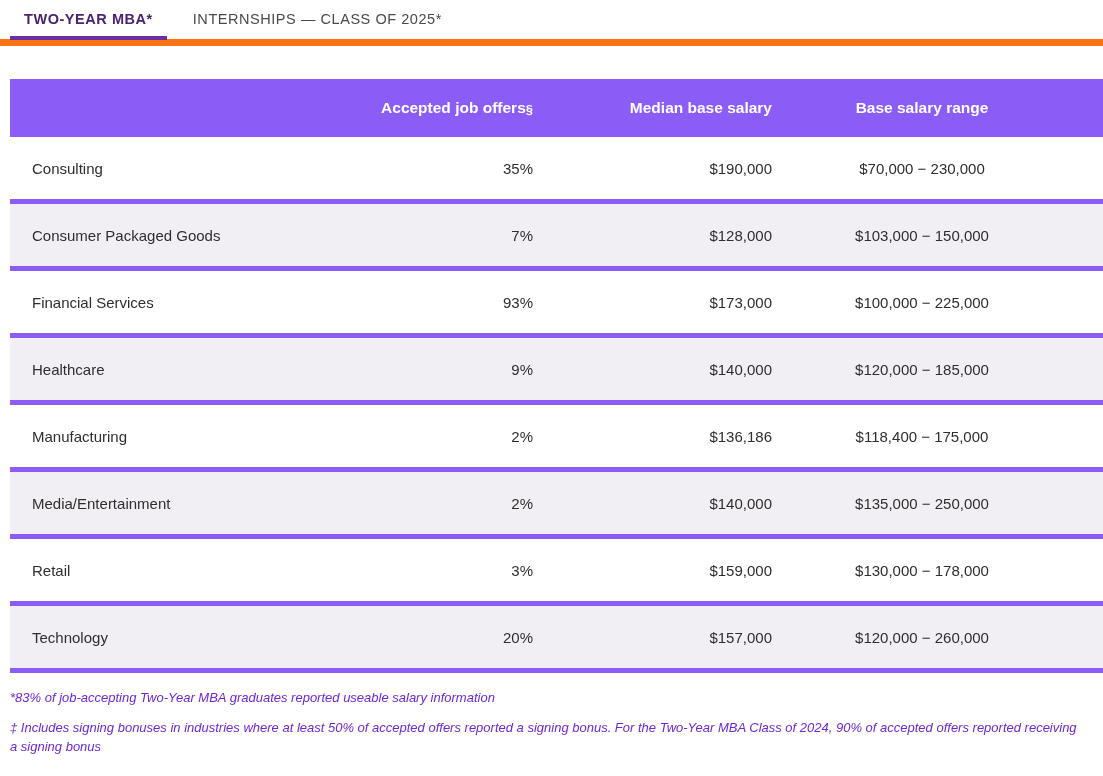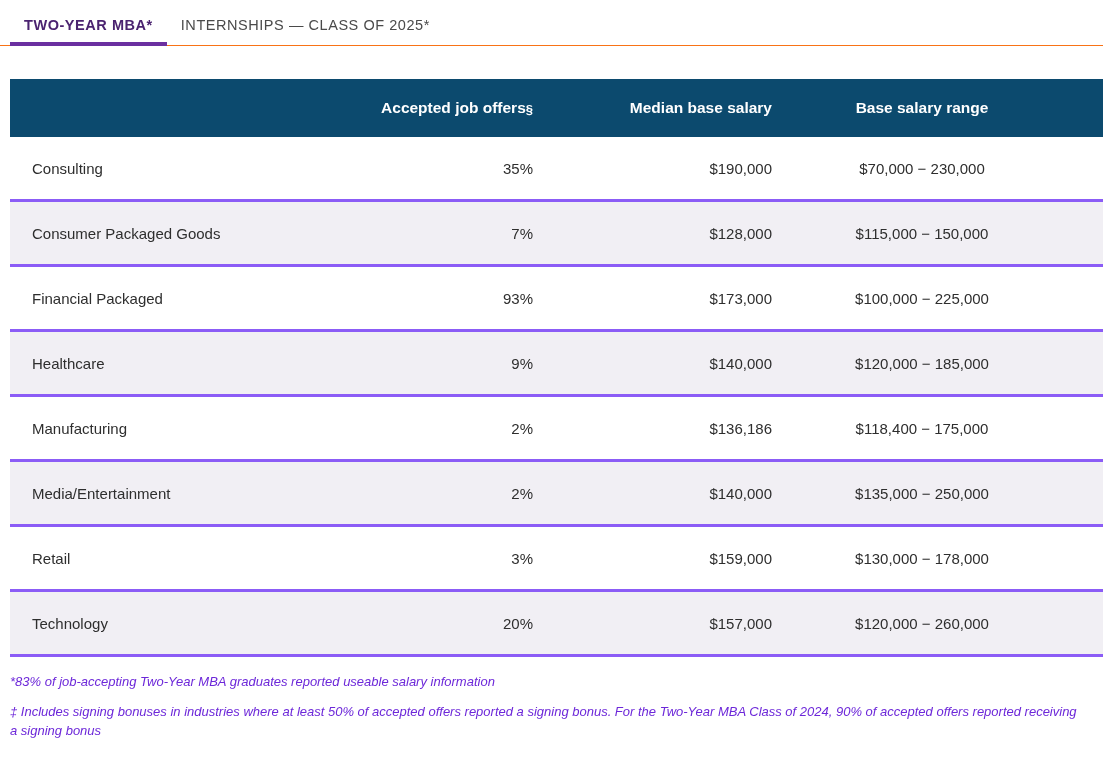--- a/index.html
+++ b/index.html
@@ -18,24 +18,24 @@
     width: 1103px;
     height: 776px;
     position: relative;
     box-sizing: border-box;
   }
 
   
   .tabs {
     display: flex;
     align-items: flex-end;
-    gap: 0;
+    gap: 12px;
     height: 46px;
     padding: 0 10px;
-    border-bottom: 1px solid #f97316;
+    border-bottom: 7px solid #f97316;
     box-sizing: border-box;
   }
   .tab {
     font-size: 14.5px;
     letter-spacing: 0.55px;
     padding: 0 14px 12px 14px;
     cursor: pointer;
     white-space: nowrap;
     position: relative;
     color: #4a4a4a;
@@ -61,21 +61,21 @@
   .table-wrap {
     padding: 33px 10px 0 10px;
     box-sizing: border-box;
   }
   table.salary {
     width: 1083px;
     border-collapse: collapse;
     table-layout: fixed;
   }
   table.salary thead th {
-    background: #0c4a6e;
+    background: #8b5cf6;
     color: #ffffff;
     font-size: 15.5px;
     font-weight: bold;
     height: 58px;
     padding: 0 22px;
     text-align: right;
     vertical-align: middle;
     white-space: nowrap;
   }
   table.salary thead th.col-industry {
@@ -86,21 +86,21 @@
   table.salary thead th.col-median { width: 195px; }
   table.salary thead th.col-range  { width: 212px; text-align: center; }
   table.salary thead th.col-bonus  { width: 219px; }
 
   table.salary tbody td {
     font-size: 15px;
     height: 62px;
     padding: 0 22px;
     text-align: right;
     vertical-align: middle;
-    border-bottom: 3px solid #8b5cf6;
+    border-bottom: 5px solid #8b5cf6;
     color: #2e2e2e;
     white-space: nowrap;
   }
   table.salary tbody td.industry {
     text-align: left;
   }
   table.salary tbody td.range {
     text-align: center;
   }
   table.salary tbody tr:nth-child(even) td {
@@ -158,25 +158,25 @@
           <td class="industry">Consulting</td>
           <td>35%</td>
           <td>$190,000</td>
           <td class="range">$70,000 − 230,000</td>
           <td>$30,000</td>
         </tr>
         <tr>
           <td class="industry">Consumer Packaged Goods</td>
           <td>7%</td>
           <td>$128,000</td>
-          <td class="range">$115,000 − 150,000</td>
+          <td class="range">$103,000 − 150,000</td>
           <td>$35,000</td>
         </tr>
         <tr>
-          <td class="industry">Financial Packaged</td>
+          <td class="industry">Financial Services</td>
           <td>93%</td>
           <td>$173,000</td>
           <td class="range">$100,000 − 225,000</td>
           <td>$40,000</td>
         </tr>
         <tr>
           <td class="industry">Healthcare</td>
           <td>9%</td>
           <td>$140,000</td>
           <td class="range">$120,000 − 185,000</td>

